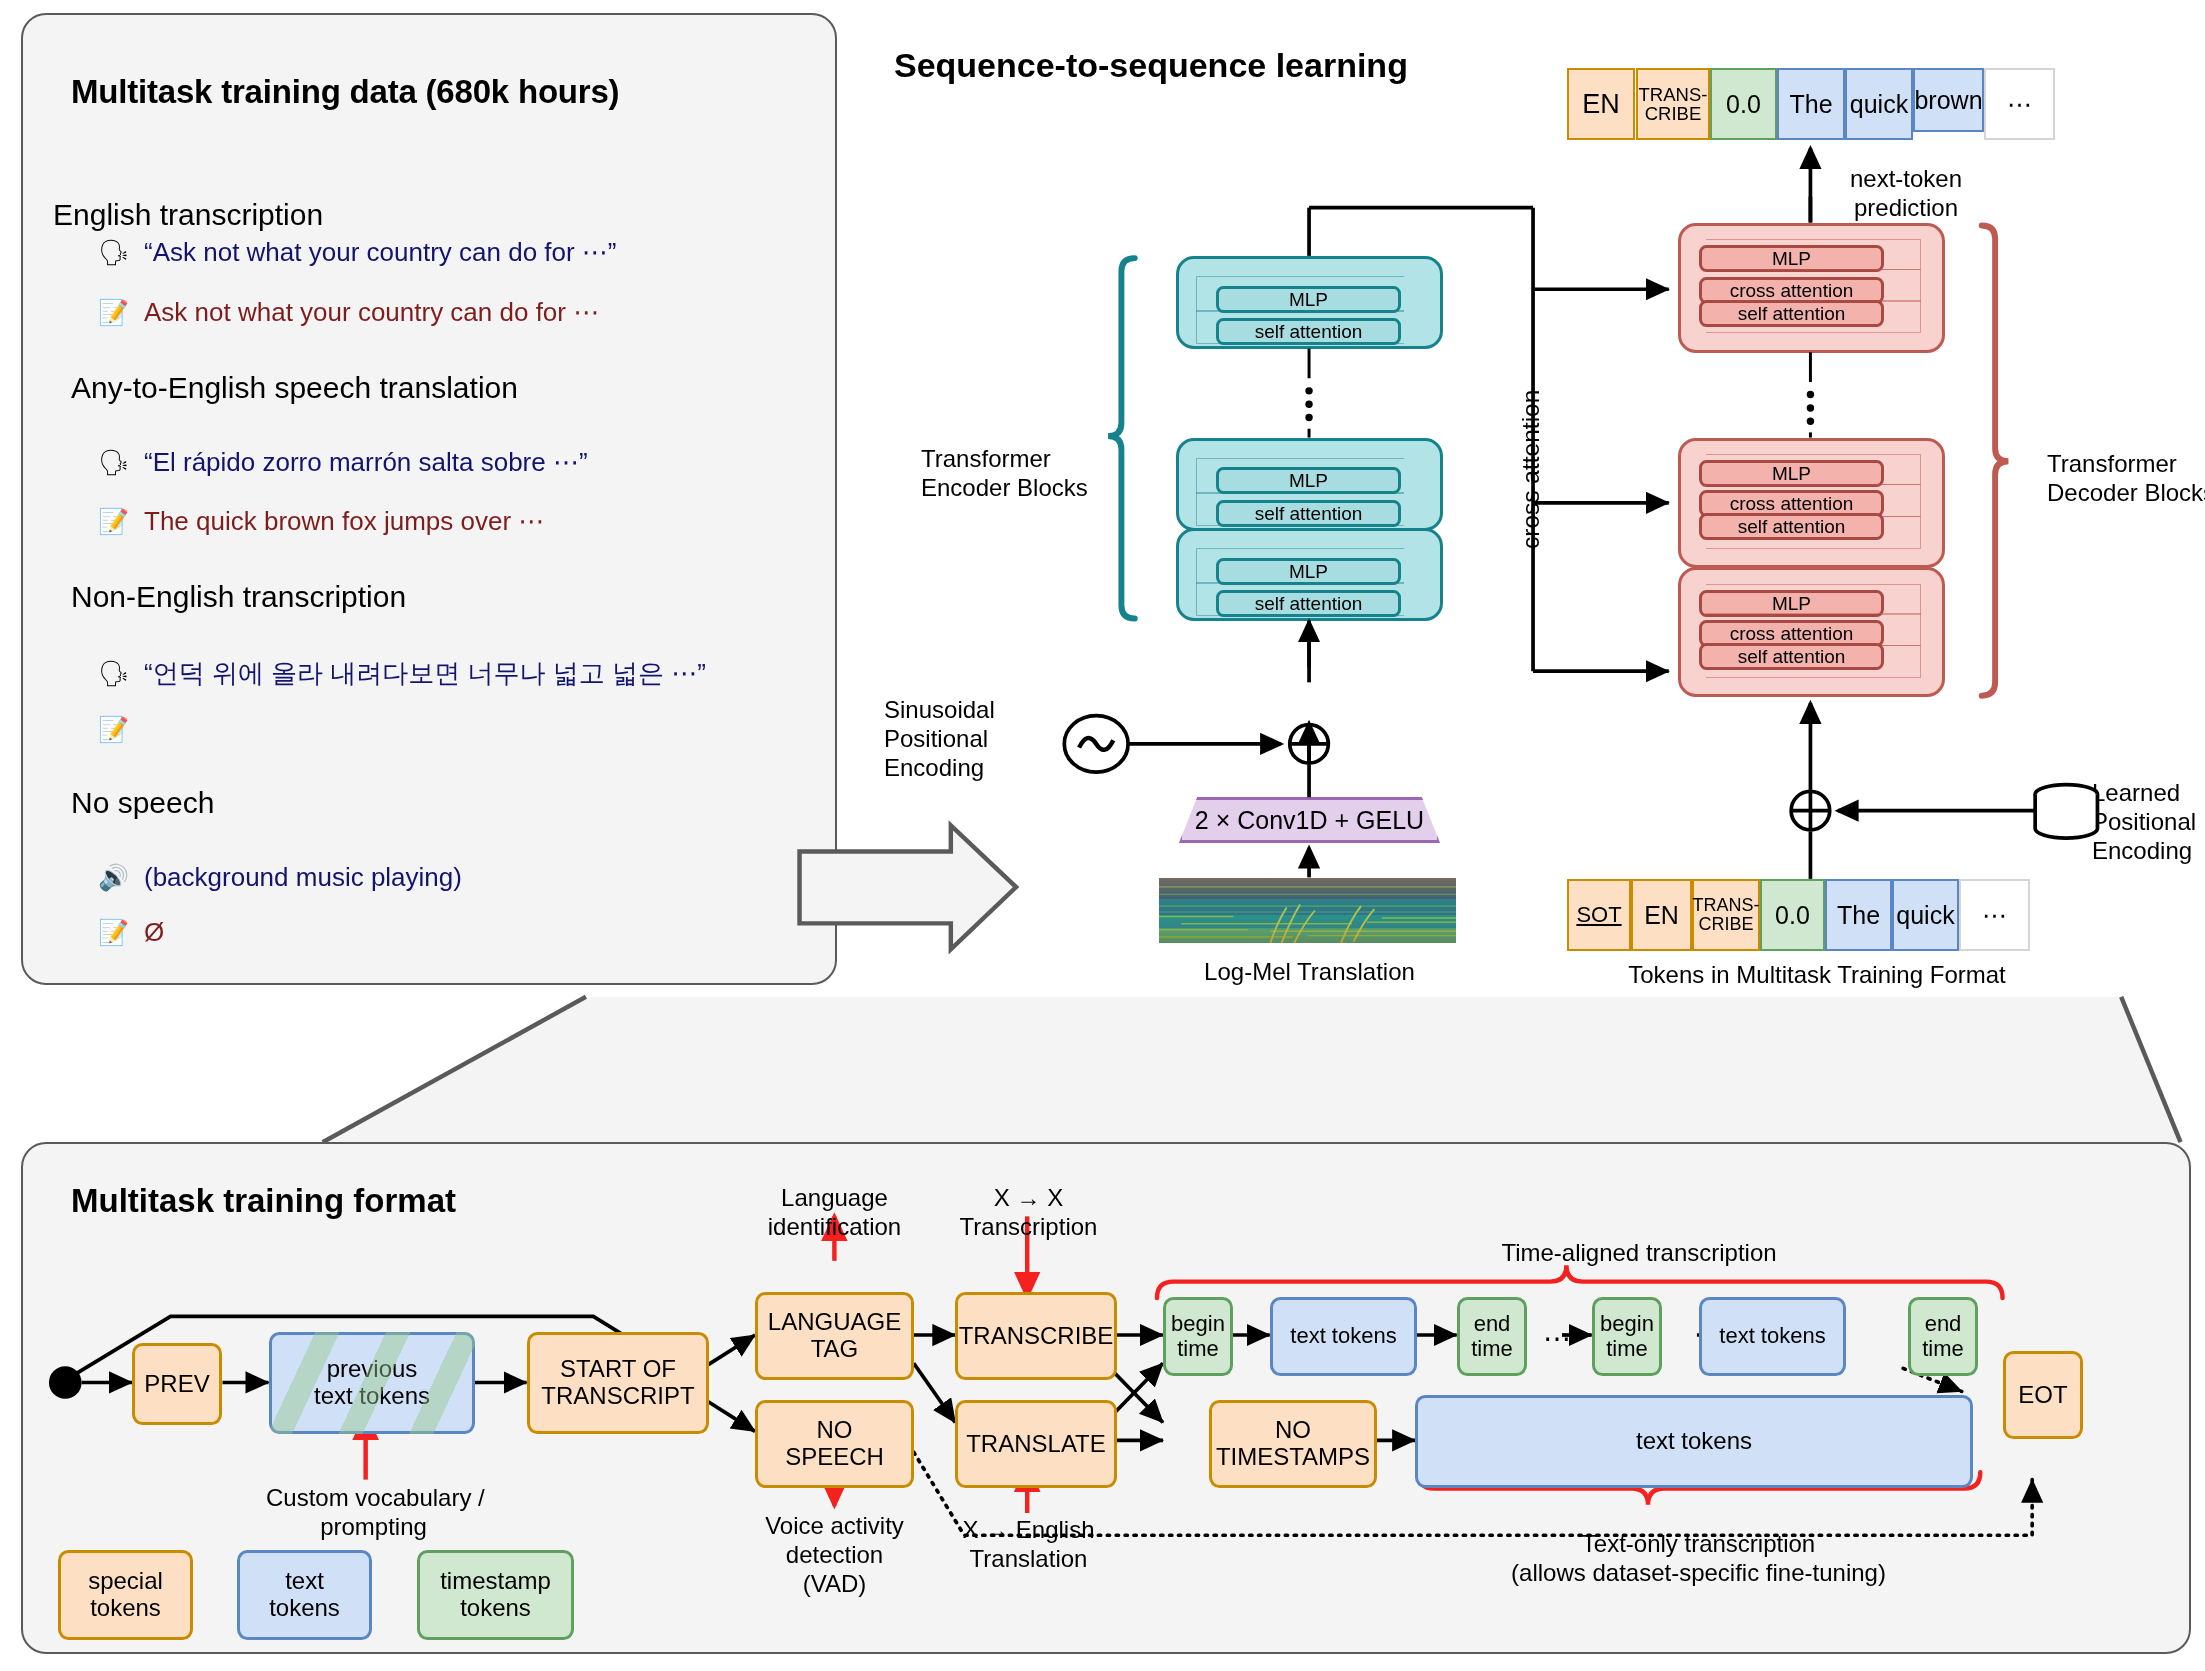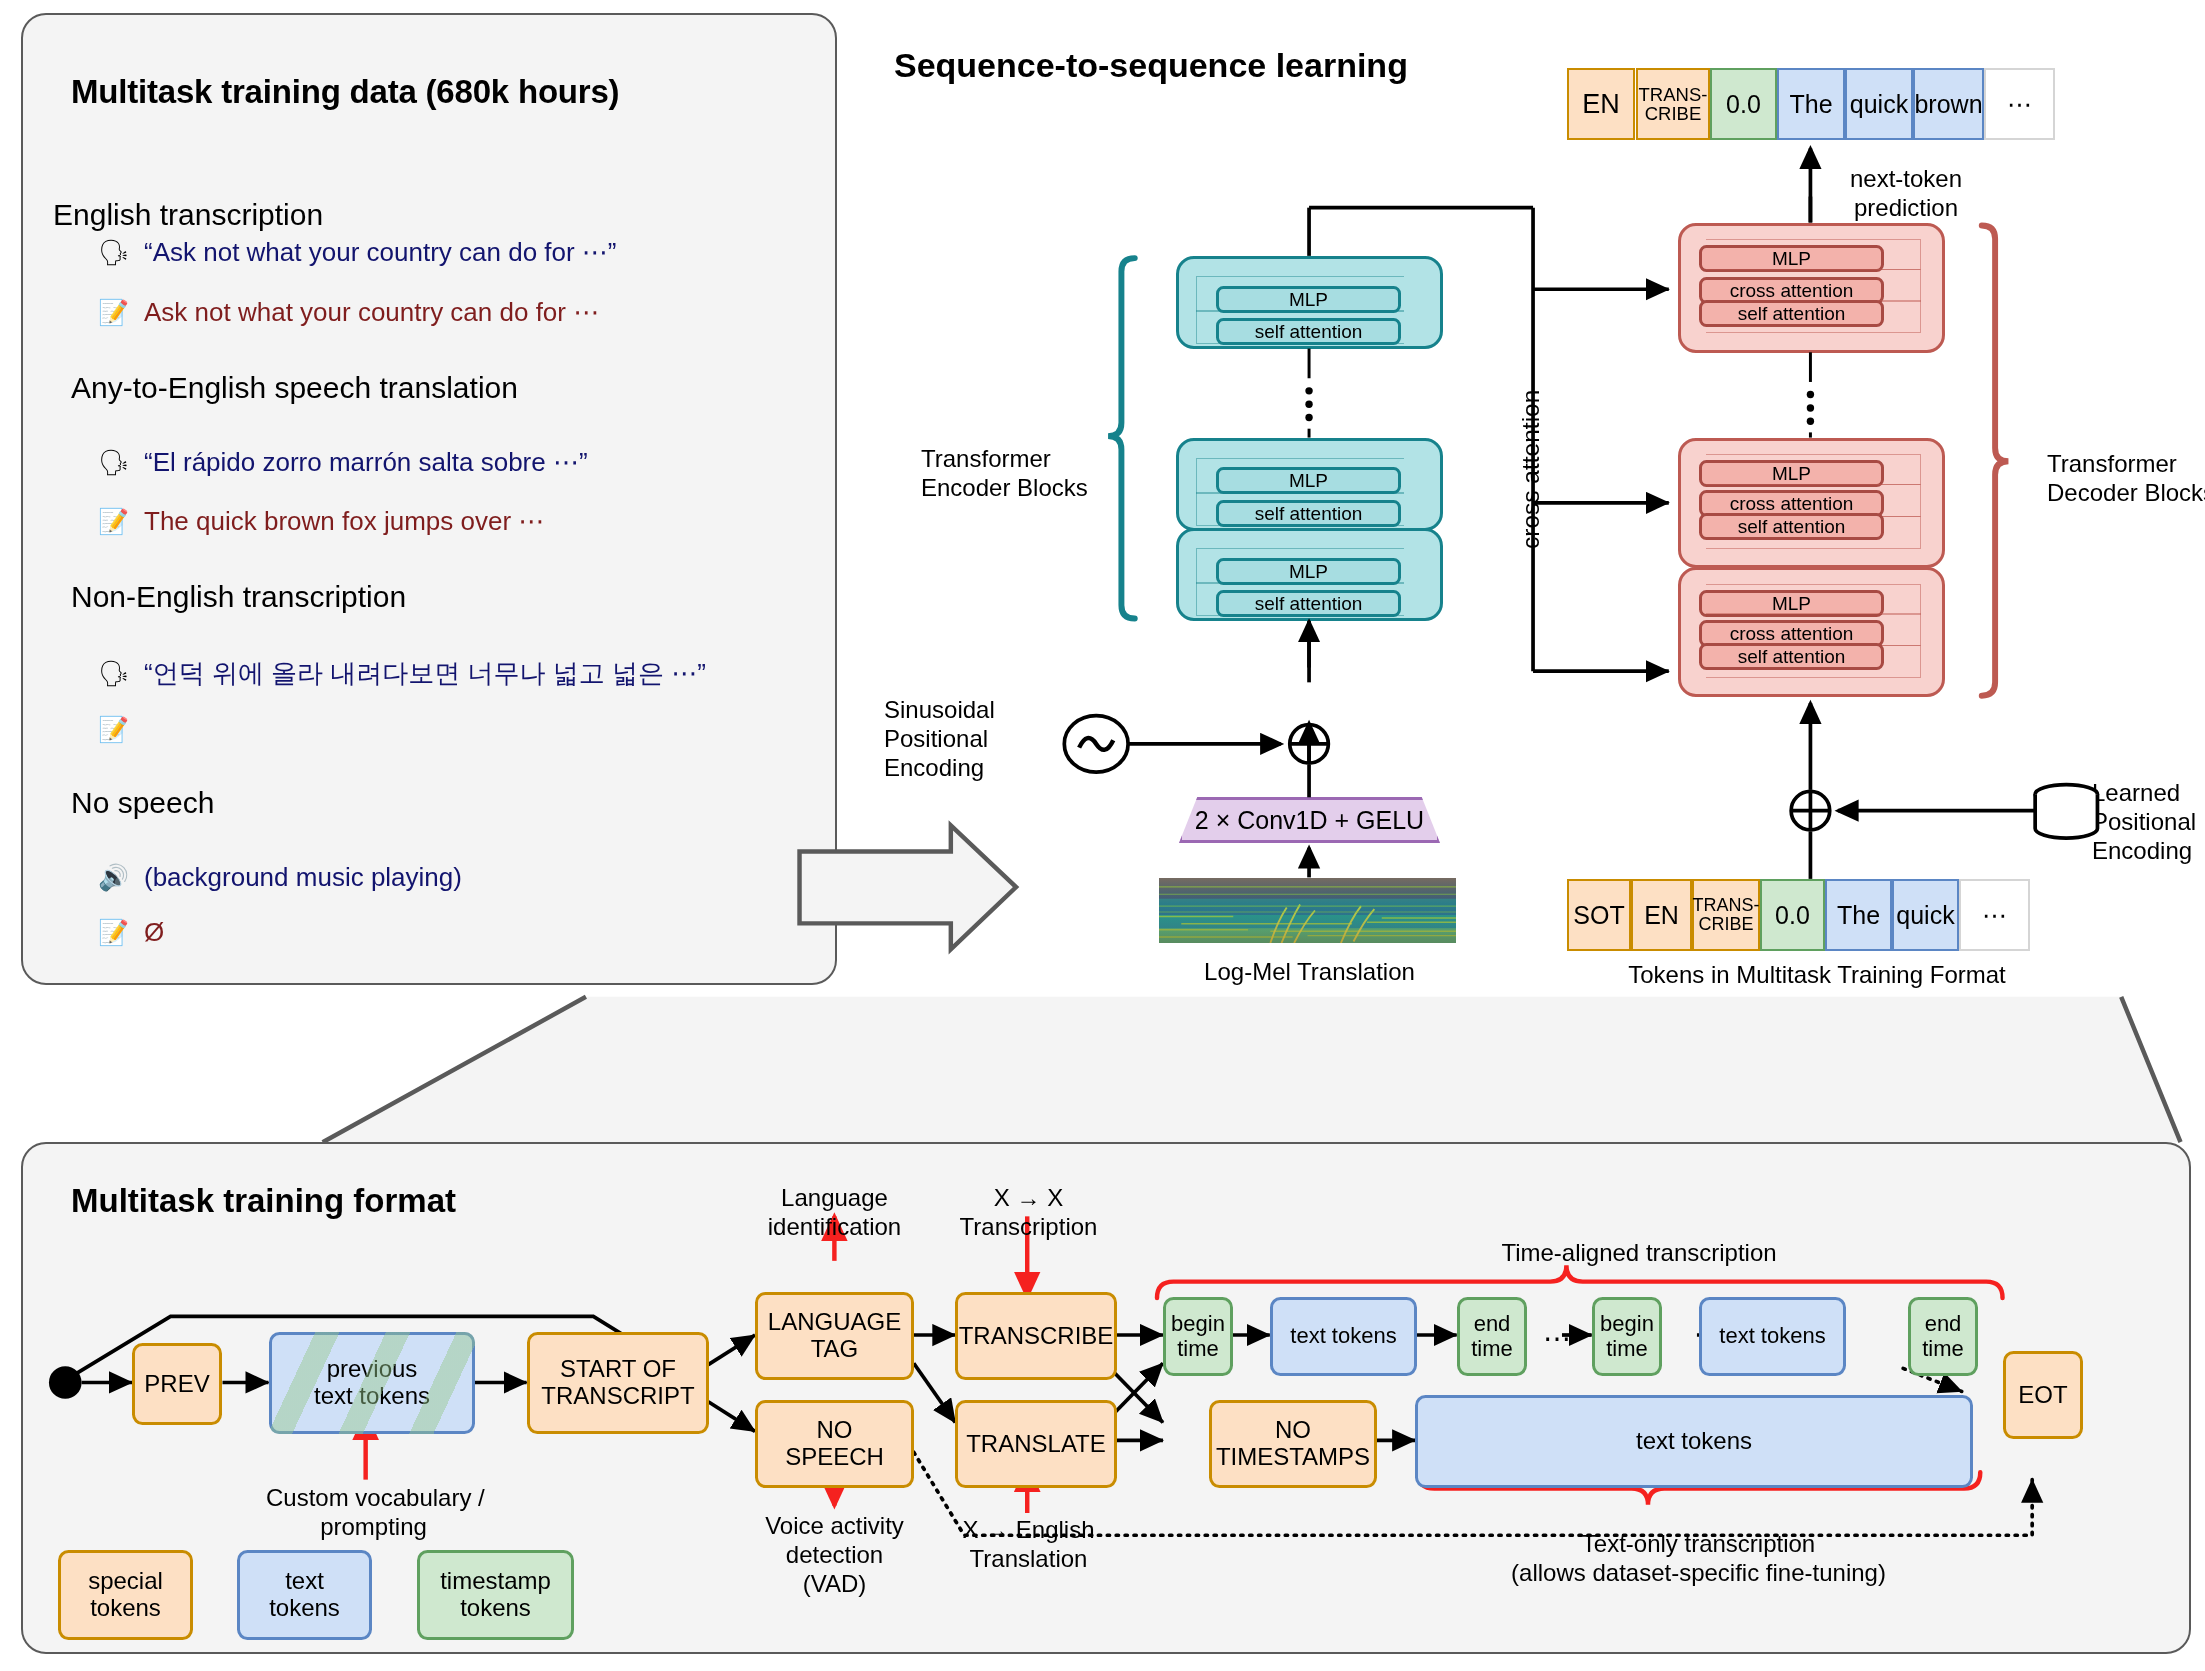--- a/index.html
+++ b/index.html
@@ -120,21 +120,21 @@
 </div>
 
 <div class="abs" style="left:894px; top:46px; font-size:34px; font-weight:bold;">Sequence-to-sequence learning</div>
 
 <div class="tok tok-special" style="left:1567px; top:68px; width:68px; height:72px; font-size:27px;">EN</div>
 <div class="tok tok-special" style="left:1636px; top:68px; width:74px; height:72px; font-size:18.5px; white-space:pre;">TRANS-
 CRIBE</div>
 <div class="tok tok-time" style="left:1710px; top:68px; width:67px; height:72px; font-size:25px;">0.0</div>
 <div class="tok tok-text" style="left:1777px; top:68px; width:68px; height:72px; font-size:25px;">The</div>
 <div class="tok tok-text" style="left:1845px; top:68px; width:68px; height:72px; font-size:25px;">quick</div>
-<div class="tok tok-text" style="left:1913px; top:68px; width:71px; height:72px; font-size:25px;">brown</div>
+<div class="tok tok-text" style="left:1913px; top:68px; width:71px; height:64px; font-size:25px;">brown</div>
 <div class="tok tok-blank" style="left:1984px; top:68px; width:71px; height:72px; font-size:25px;">⋯</div>
 
 <div class="lbl" style="left:1802px; top:165px; width:208px; white-space:pre;">next-token
 prediction</div>
 
 <div class="enc-block" style="left:1176px; top:256px; width:267px; height:93px;"></div>
 <div class="resline" style="left:1196px; top:276px; width:208px; height:36px; border-right:none;"></div>
 <div class="enc-inner" style="left:1216px; top:286px; width:185px; height:27px;">MLP</div>
 <div class="resline" style="left:1196px; top:310px; width:208px; height:34px; border-right:none;"></div>
 <div class="enc-inner" style="left:1216px; top:318px; width:185px; height:27px;">self attention</div>
@@ -229,21 +229,21 @@
       <line x1="0" y1="12" x2="400" y2="12"></line>
       <line x1="0" y1="22" x2="400" y2="22"></line>
       <line x1="0" y1="38" x2="400" y2="38"></line>
       <line x1="0" y1="46" x2="400" y2="46"></line>
     </g>
     <rect width="400" height="88" fill="url(#vir)" opacity="0.28"></rect>
   </svg>
 </div>
 <div class="lbl" style="left:1139px; top:958px; width:341px;">Log-Mel Translation</div>
 
-<div class="tok tok-special" style="left:1567px; top:879px; width:64px; height:72px; font-size:25px;">SOT</div>
+<div class="tok tok-special" style="left:1567px; top:879px; width:64px; height:72px; font-size:22px;text-decoration:underline;">SOT</div>
 <div class="tok tok-special" style="left:1631px; top:879px; width:61px; height:72px; font-size:25px;">EN</div>
 <div class="tok tok-special" style="left:1692px; top:879px; width:68px; height:72px; font-size:18px; white-space:pre;">TRANS-
 CRIBE</div>
 <div class="tok tok-time" style="left:1760px; top:879px; width:65px; height:72px; font-size:25px;">0.0</div>
 <div class="tok tok-text" style="left:1825px; top:879px; width:67px; height:72px; font-size:25px;">The</div>
 <div class="tok tok-text" style="left:1892px; top:879px; width:67px; height:72px; font-size:25px;">quick</div>
 <div class="tok tok-blank" style="left:1959px; top:879px; width:71px; height:72px; font-size:25px;">⋯</div>
 
 <div class="lbl" style="left:1587px; top:961px; width:460px;">Tokens in Multitask Training Format</div>
 

